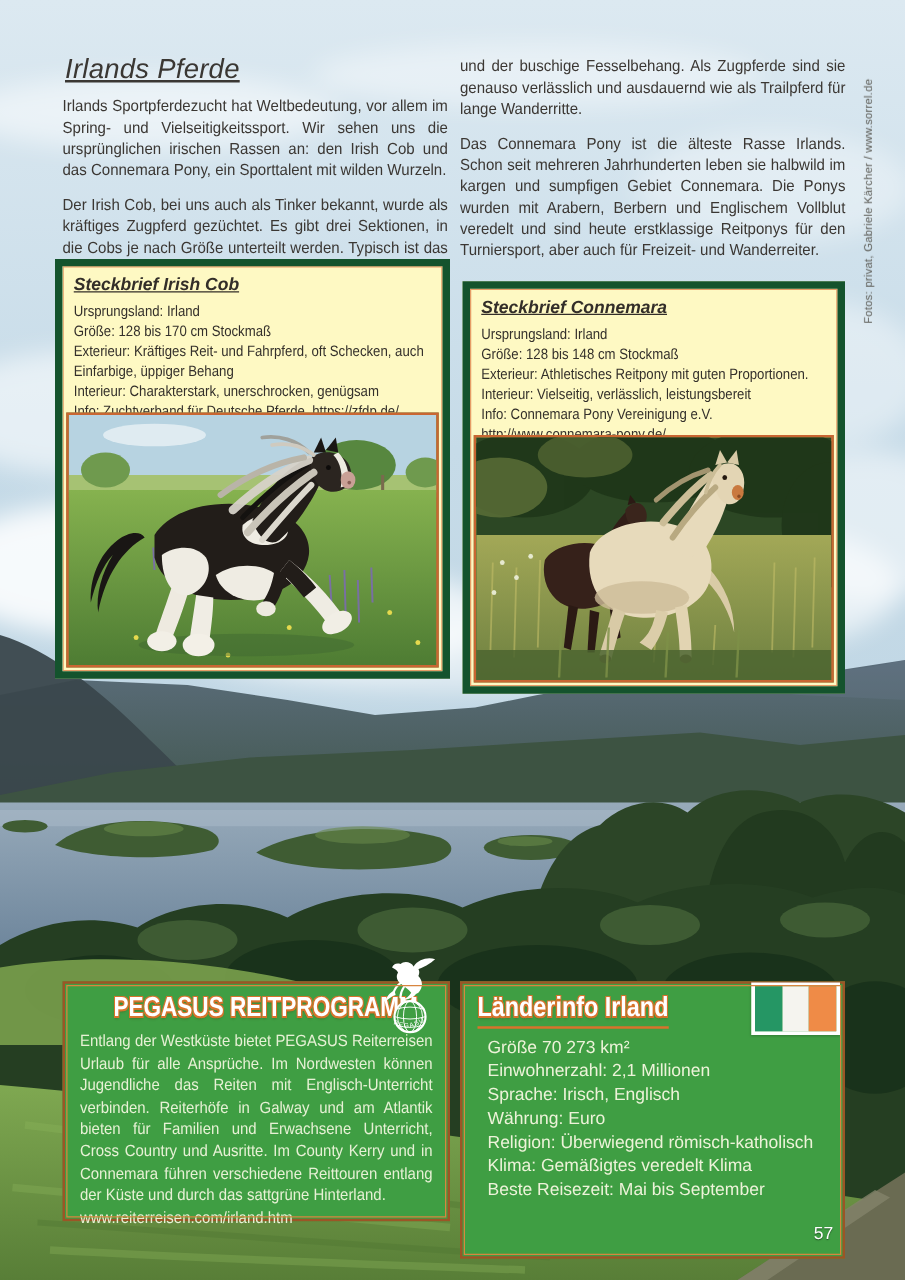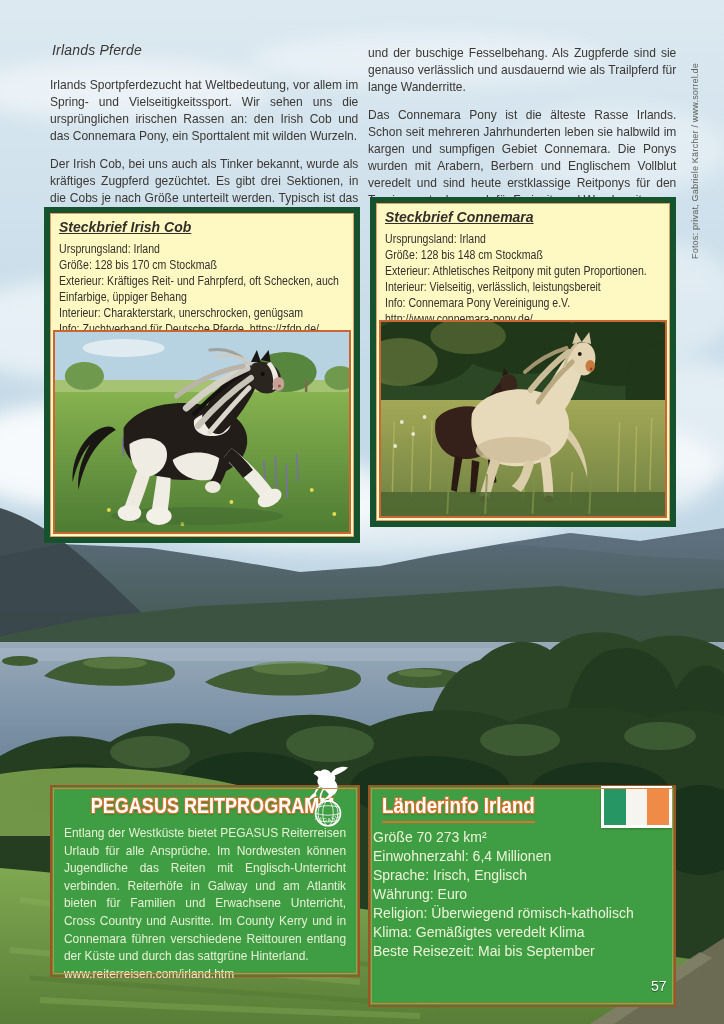--- a/index.html
+++ b/index.html
@@ -1,32 +1,32 @@
 <!DOCTYPE html>
 <html><head>
 <meta charset="utf-8">
 <style>
   html,body{margin:0;padding:0;}
   body{width:724px;height:1024px;font-family:"Liberation Sans",sans-serif;}
   #page{position:relative;width:724px;height:1024px;overflow:hidden;background:#c6dbe8;}
   .bg{position:absolute;left:0;top:0;width:724px;height:1024px;display:block;}
 
-  .article-title{position:absolute;left:52px;top:42px;margin:0;font-size:14px;font-weight:normal;
-    font-style:italic;color:#3a3733;letter-spacing:.2px;}
+  .article-title{position:absolute;left:52px;top:42px;margin:0;font-size:22px;font-weight:normal;
+    font-style:italic;color:#3a3733;letter-spacing:.2px;text-decoration:underline;}
   .col{position:absolute;font-size:12.8px;line-height:17px;color:#3b3733;text-align:justify;
     width:328px;transform:scaleX(.94);transform-origin:0 0;}
   .col p{margin:0;}
   .col p + p{margin-top:11px;}
   .col-left{left:50px;top:76px;}
   .col-right{left:368px;top:44px;}
 
   .sb-box{position:absolute;box-sizing:border-box;background:#fef9c3;border:6px solid #14532d;
     box-shadow:inset 0 0 0 1px #e59c66;padding:4px 9px;overflow:hidden;}
   .sb-left{left:44px;top:207px;width:316px;height:336px;}
-  .sb-right{left:370px;top:197px;width:306px;height:330px;}
+  .sb-right{left:370px;top:225px;width:306px;height:330px;}
   .sb-title{margin:2px 0 6px 0;font-size:14px;font-style:italic;font-weight:bold;color:#332e29;
     text-decoration:underline;}
   .sb-lines{font-size:12px;line-height:16px;color:#34302b;white-space:nowrap;
     width:113.6%;transform:scaleX(.88);transform-origin:0 0;}
   .sb-lines p{margin:0;}
   .sb-photo{position:absolute;left:3px;right:3px;bottom:3px;border:2px solid #c96632;background:#6d9142;}
   .sb-photo svg{display:block;width:100%;height:100%;}
   .ph-left{height:200px;}
   .ph-right{height:194px;}
 
@@ -36,21 +36,21 @@
   .gb-right{left:368px;top:785px;width:308px;height:222px;}
   .gb-title-row{padding:6px 12px 2px 12px;}
   .gb-left .gb-title-row{text-align:center;padding-right:42px;}
   .gb-title{display:inline-block;font-size:22px;font-weight:bold;color:#ffffff;letter-spacing:0;
     transform:scaleX(.82);transform-origin:center;white-space:nowrap;
     text-shadow:-1px -1px 0 #d8732c,1px -1px 0 #d8732c,-1px 1px 0 #d8732c,1px 1px 0 #d8732c,0 2px 2px rgba(60,30,0,.25);}
   .gb-title.underlined{border-bottom:2px solid #d8732c;padding-bottom:2px;transform-origin:left center;transform:scaleX(.85);}
   .gb-body{margin:3px 0 0 0;padding:0 13px;font-size:13px;line-height:17.6px;color:#e7f1d5;text-align:justify;
     width:108.7%;transform:scaleX(.92);transform-origin:0 0;box-sizing:border-box;}
   .gb-link{margin-top:0;}
-  .gb-lines{margin-top:3px;padding:0 3px;font-size:14px;line-height:19px;color:#edf3d9;}
+  .gb-lines{margin-top:3px;padding:0 20px;font-size:14px;line-height:19px;color:#edf3d9;}
   .gb-lines p{margin:0;white-space:nowrap;}
 
   .pegasus-logo{position:absolute;right:8px;top:-22px;width:44px;height:66px;}
   .pegasus-logo svg{display:block;width:100%;height:100%;}
 
   .flag{position:absolute;left:231px;top:-1px;width:65px;height:36px;border:3px solid #ffffff;
     display:flex;box-shadow:0 1px 2px rgba(0,0,0,.25);}
   .flag .stripe{flex:1;height:100%;}
   .flag .s-green{background:#259664;}
   .flag .s-white{background:#f5f4ef;}
@@ -370,21 +370,21 @@
     <div class="gb-title-row">
       <span class="gb-title underlined">Länderinfo Irland</span>
     </div>
     <div class="flag">
       <span class="stripe s-green"></span>
       <span class="stripe s-white"></span>
       <span class="stripe s-orange"></span>
     </div>
     <div class="gb-lines">
       <p>Größe 70 273 km²</p>
-      <p>Einwohnerzahl: 6,4 Millionen</p>
+      <p>Einwohnerzahl: 2,1 Millionen</p>
       <p>Sprache: Irisch, Englisch</p>
       <p>Währung: Euro</p>
       <p>Religion: Überwiegend römisch-katholisch</p>
       <p>Klima: Gemäßigtes veredelt Klima</p>
       <p>Beste Reisezeit: Mai bis September</p>
     </div>
   </section>
 
   <div class="page-number">57</div>
 </div>

